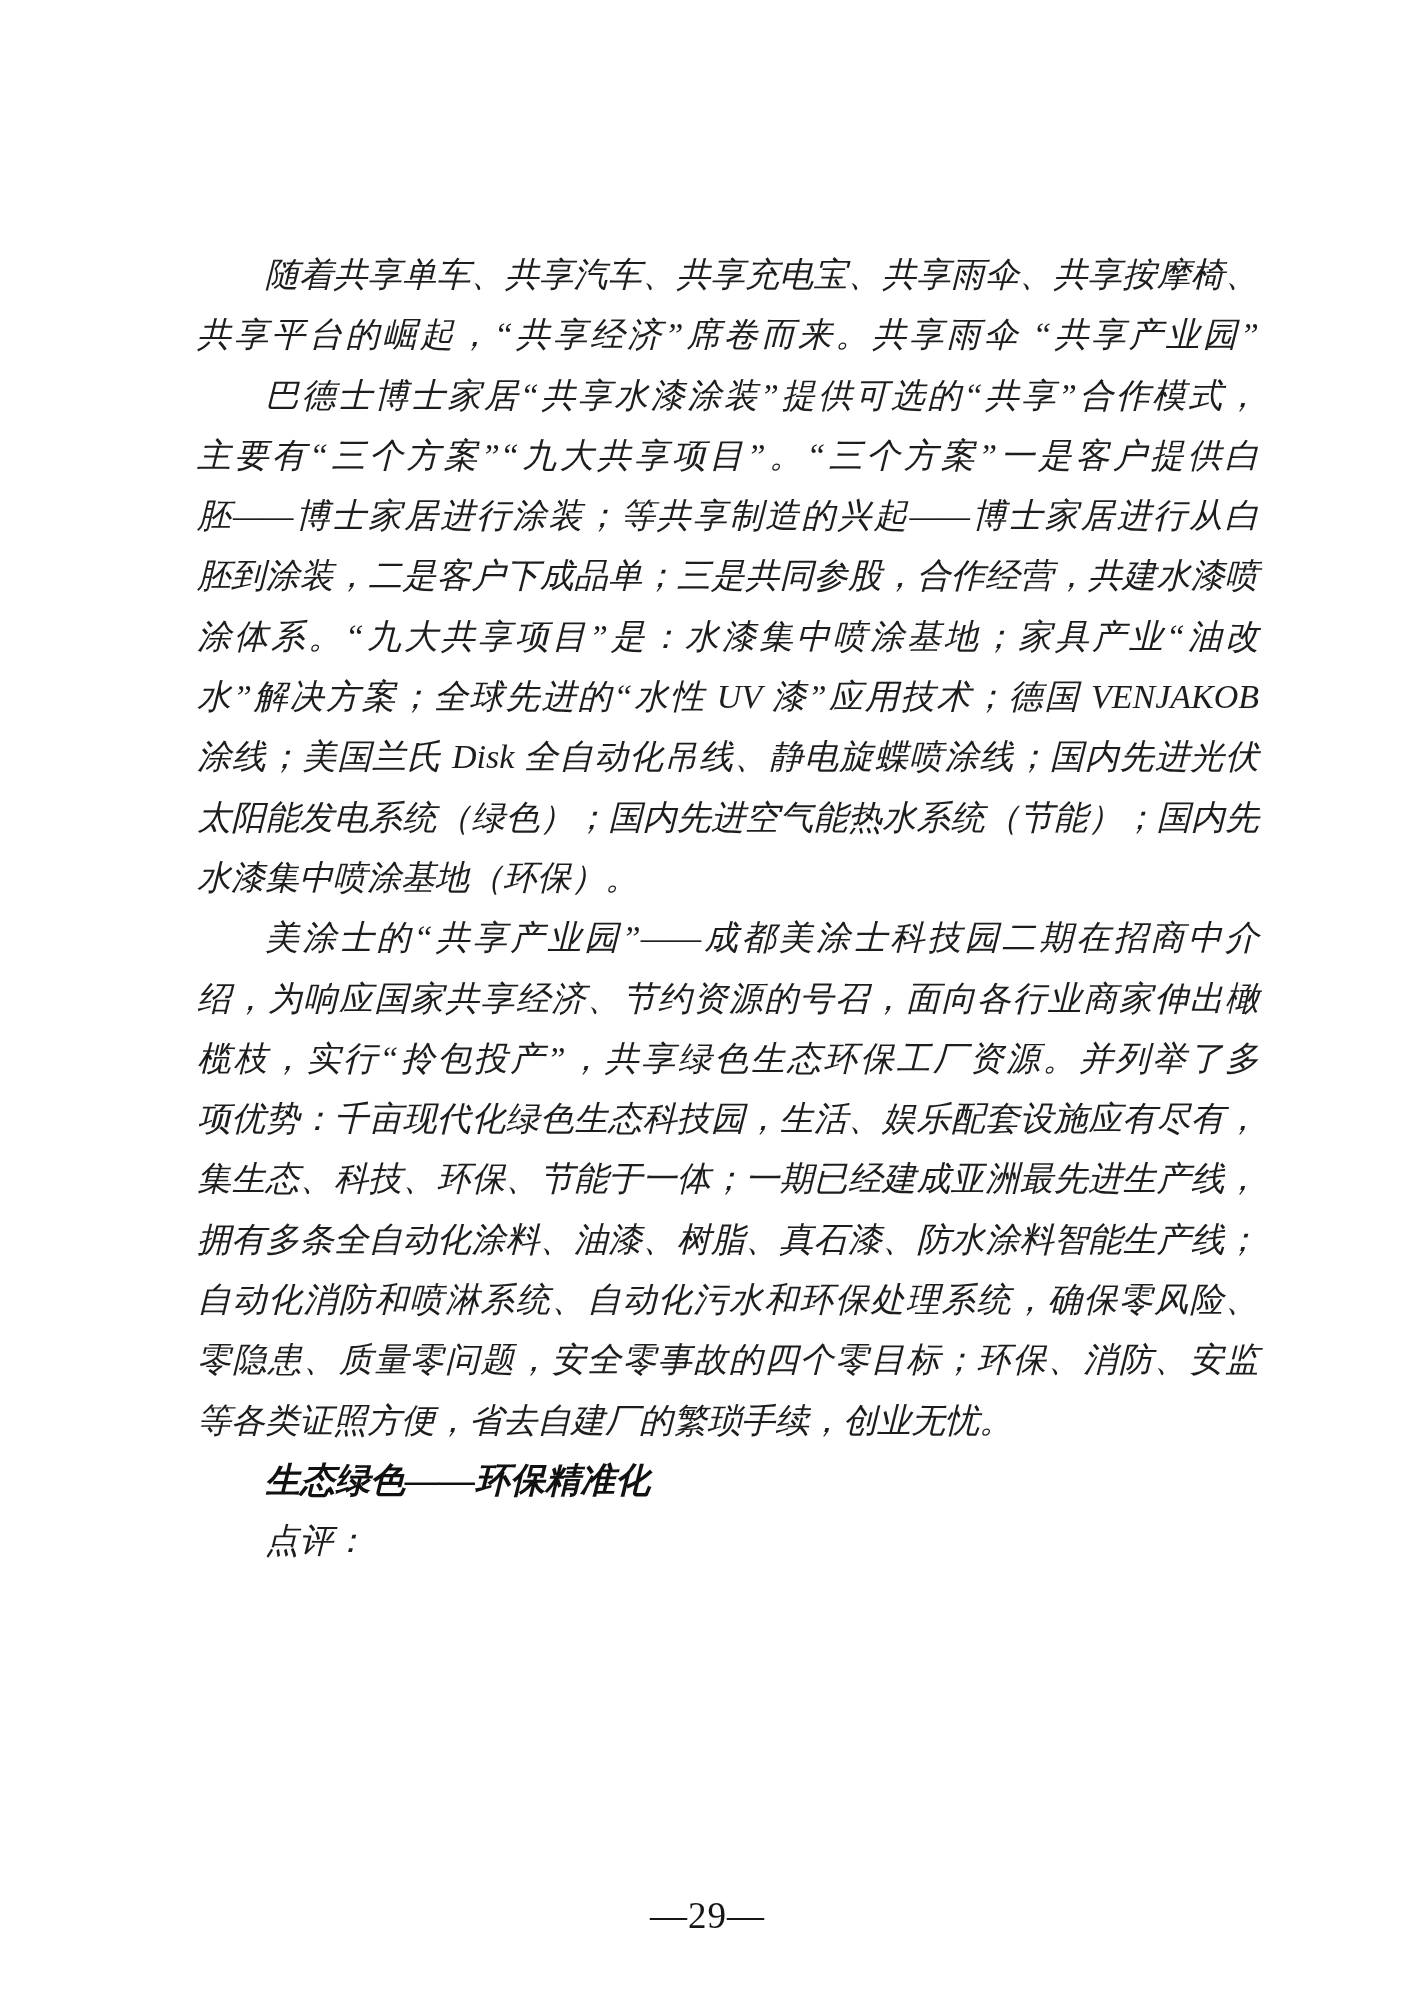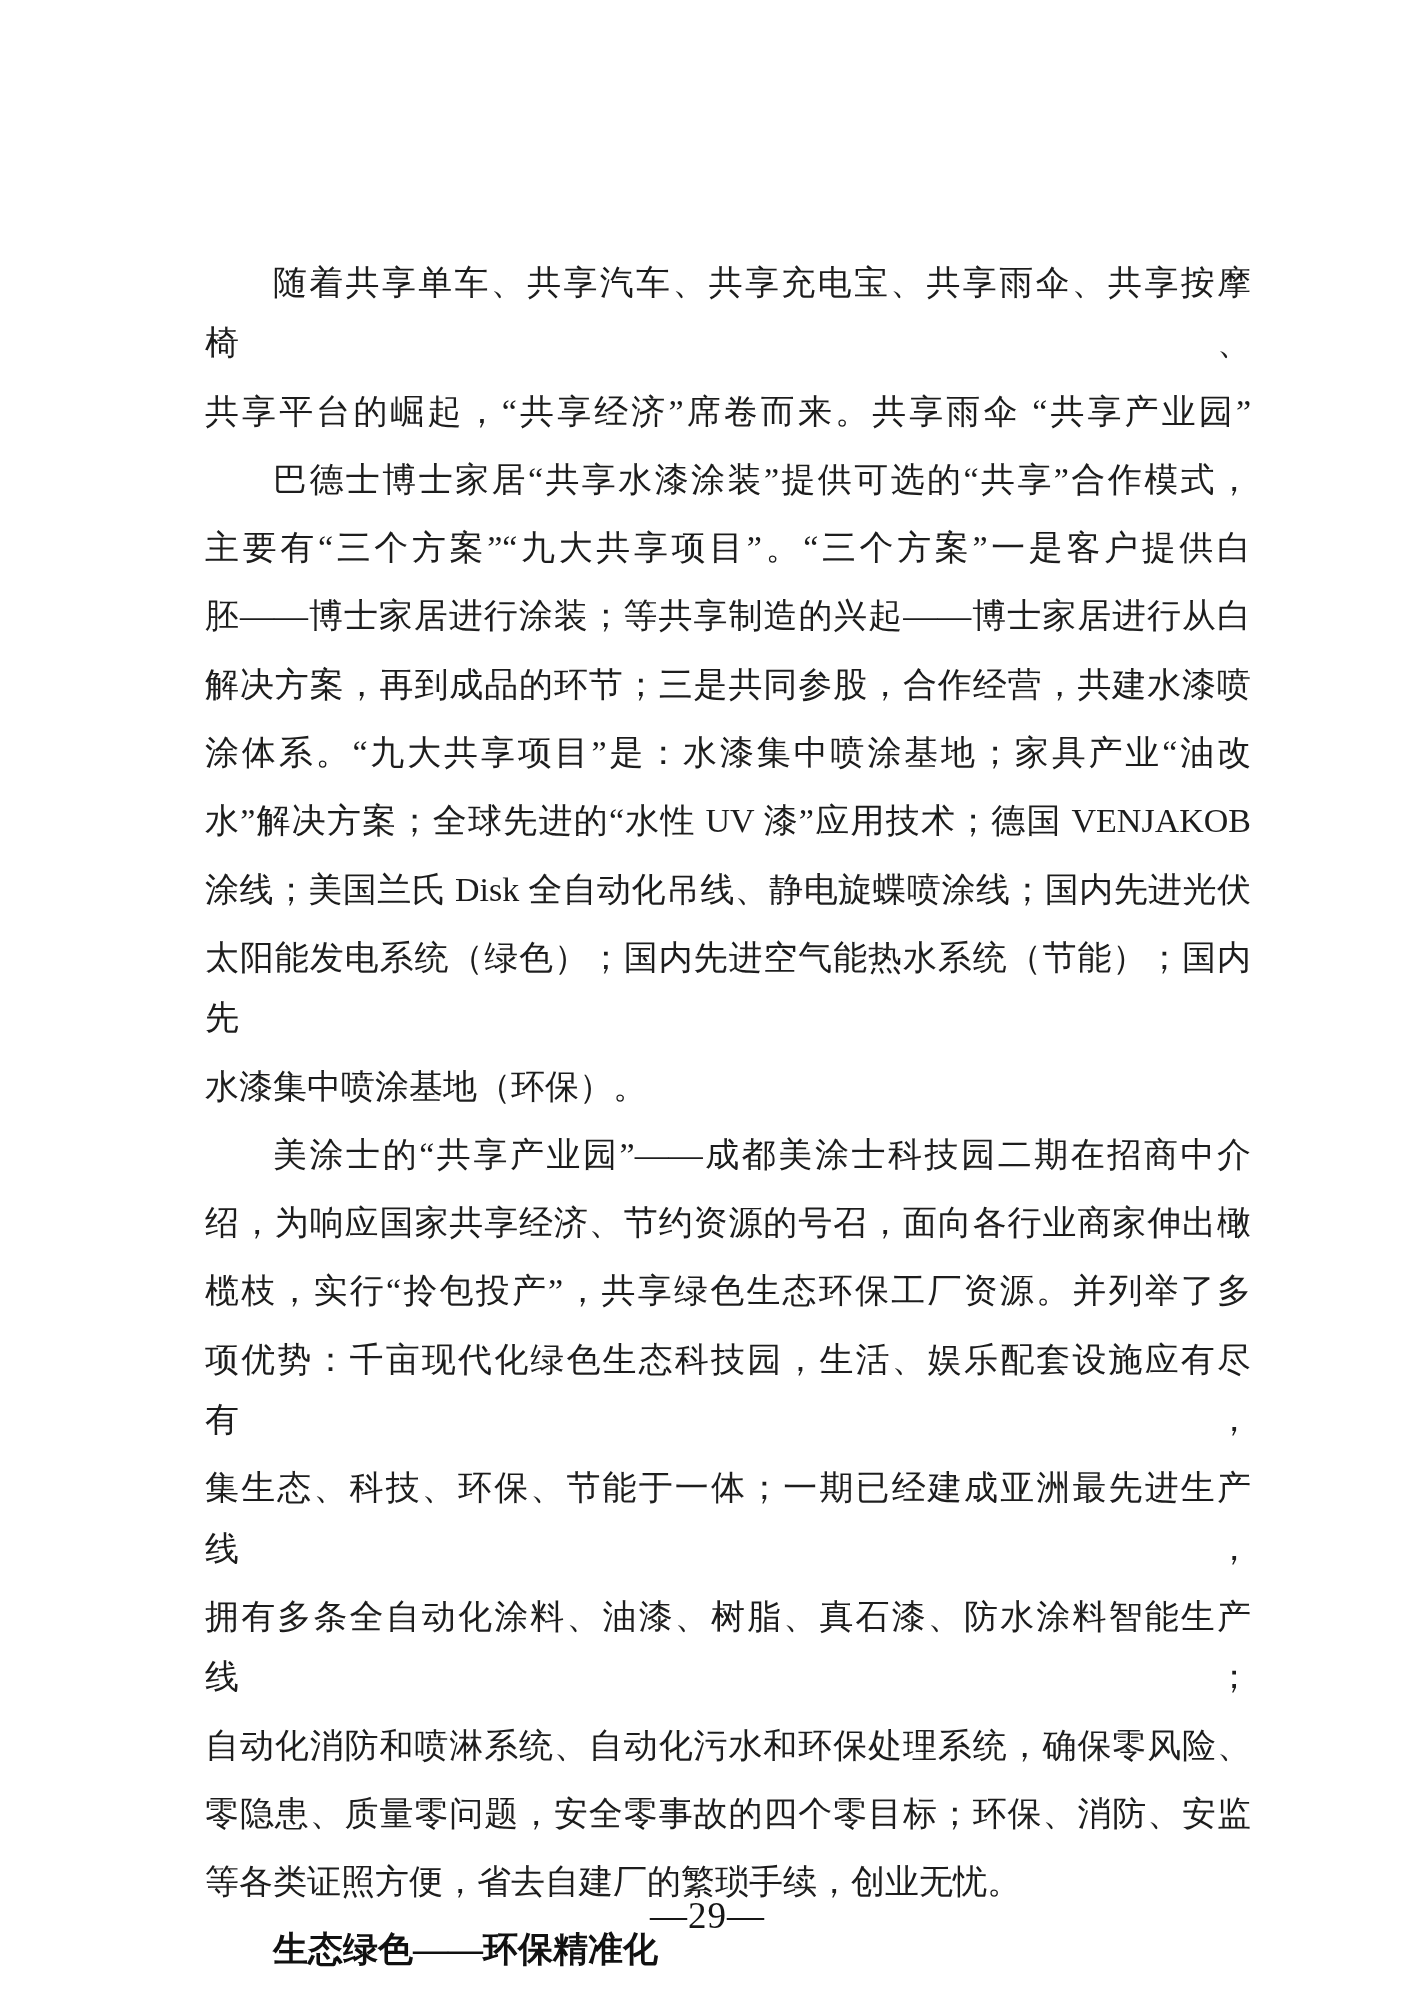--- a/index.html
+++ b/index.html
@@ -16,29 +16,30 @@
     font-family: "Liberation Serif", "DejaVu Serif", serif;
   }
   .content {
     position: absolute;
     left: 197px;
     top: 245px;
     width: 1062px;
   }
   .para { margin: 0; padding: 0; }
   .line {
-    margin: 8px;
+    margin: 0;
     padding: 0;
     font-size: 34px;
     line-height: 60.3px;
     color: #1d1d1d;
     text-align: justify;
     text-align-last: justify;
     word-break: break-all;
     white-space: normal;
+    font-style: italic;
   }
   .line.indent { text-indent: 68px; }
   .line.plast { text-align-last: left; }
   .heading {
     font-weight: 700;
     font-size: 35px;
     color: #111111;
     text-align-last: left;
   }
   .pagefoot {
@@ -62,21 +63,21 @@
 
     <section class="para">
       <p class="line indent">随着共享单车、共享汽车、共享充电宝、共享雨伞、共享按摩椅、</p>
       <p class="line">共享平台的崛起，“共享经济”席卷而来。共享雨伞 “共享产业园”</p>
     </section>
 
     <section class="para">
       <p class="line indent">巴德士博士家居“共享水漆涂装”提供可选的“共享”合作模式，</p>
       <p class="line">主要有“三个方案”“九大共享项目”。“三个方案”一是客户提供白</p>
       <p class="line">胚——博士家居进行涂装；等共享制造的兴起——博士家居进行从白</p>
-      <p class="line">解决方案，再到成品的环节；三是共同参股，合作经营，共建水漆喷</p>
+      <p class="line">胚到涂装，二是客户下成品单；三是共同参股，合作经营，共建水漆喷</p>
       <p class="line">涂体系。“九大共享项目”是：水漆集中喷涂基地；家具产业“油改</p>
       <p class="line">水”解决方案；全球先进的“水性 UV 漆”应用技术；德国 VENJAKOB</p>
       <p class="line">涂线；美国兰氏 Disk 全自动化吊线、静电旋蝶喷涂线；国内先进光伏</p>
       <p class="line">太阳能发电系统（绿色）；国内先进空气能热水系统（节能）；国内先</p>
       <p class="line plast">水漆集中喷涂基地（环保）。</p>
     </section>
 
     <section class="para">
       <p class="line indent">美涂士的“共享产业园”——成都美涂士科技园二期在招商中介</p>
       <p class="line">绍，为响应国家共享经济、节约资源的号召，面向各行业商家伸出橄</p>

